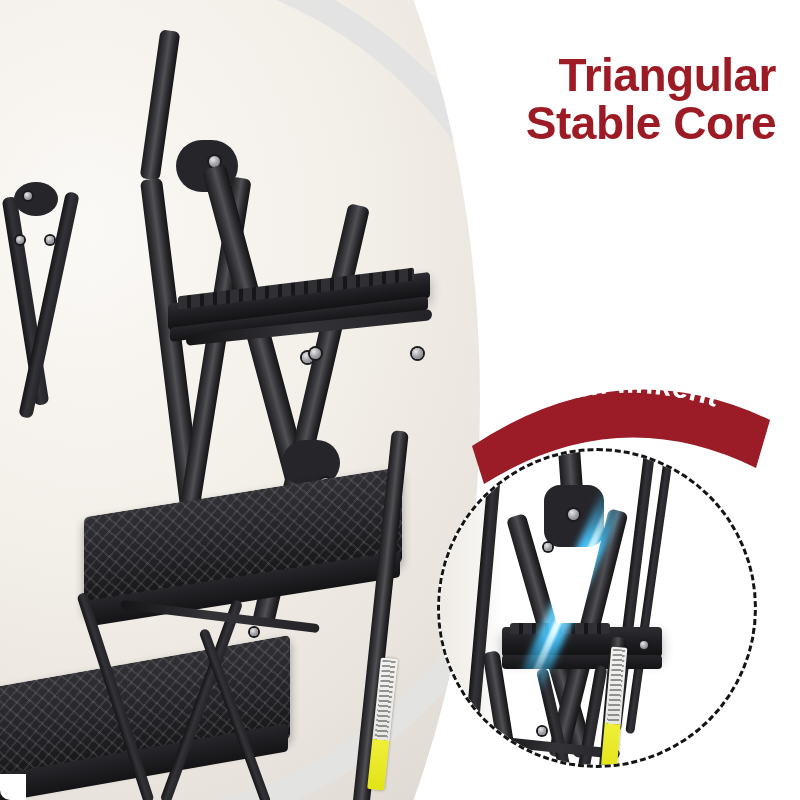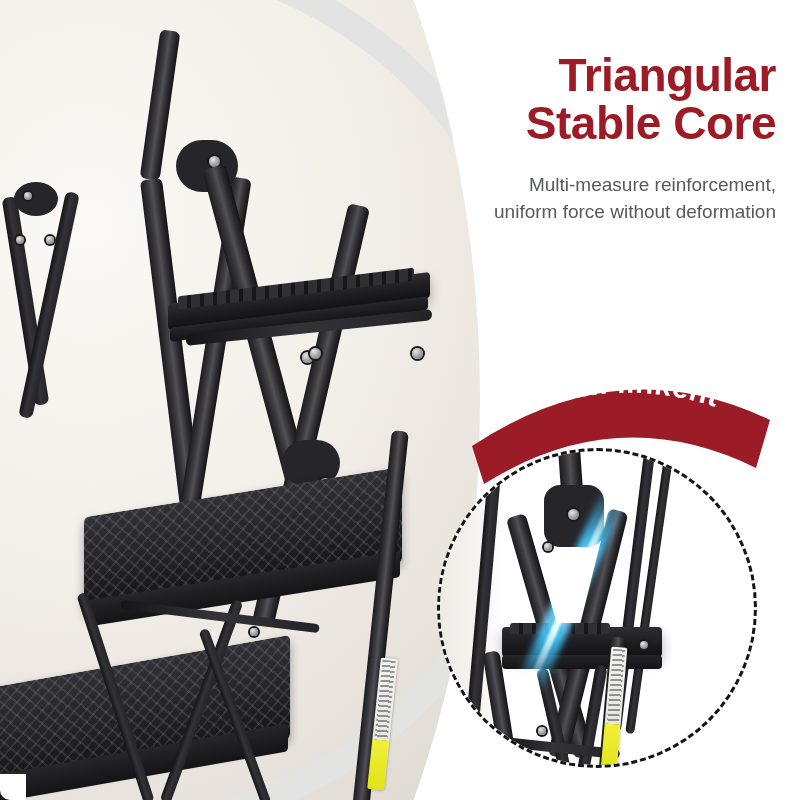--- a/index.html
+++ b/index.html
@@ -196,22 +196,20 @@
 
     <div class="bar" style="left:372px; top:430px; width:17px; height:380px; transform:rotate(6deg);"></div>
     <div class="label-sticker" style="left:374px; top:658px; width:17px; height:132px; transform:rotate(6deg);"></div>
 
     <div class="white-corner"></div>
   </div>
 
   <div class="headline">Triangular
 Stable Core</div>
 
-  <div class="subhead">Multi-measure reinforcement,
-uniform force without deformation</div>
 
   <div class="inset">
     <div class="inset-inner">
 
       <div style="position:absolute;left:0;top:0;width:62px;height:320px;background:linear-gradient(90deg,#eeebe6 0%,#f7f5f2 70%,#fff 100%);"></div>
 
       <div class="bar thin" style="position:absolute;left:36px;top:-6px;width:13px;height:330px;transform:rotate(5deg);"></div>
 
       <div class="bar" style="position:absolute;left:120px;top:-34px;width:22px;height:120px;transform:rotate(-4deg);"></div>
       <div class="joint" style="position:absolute;left:104px;top:34px;width:60px;height:62px;border-radius:16px;"></div>

